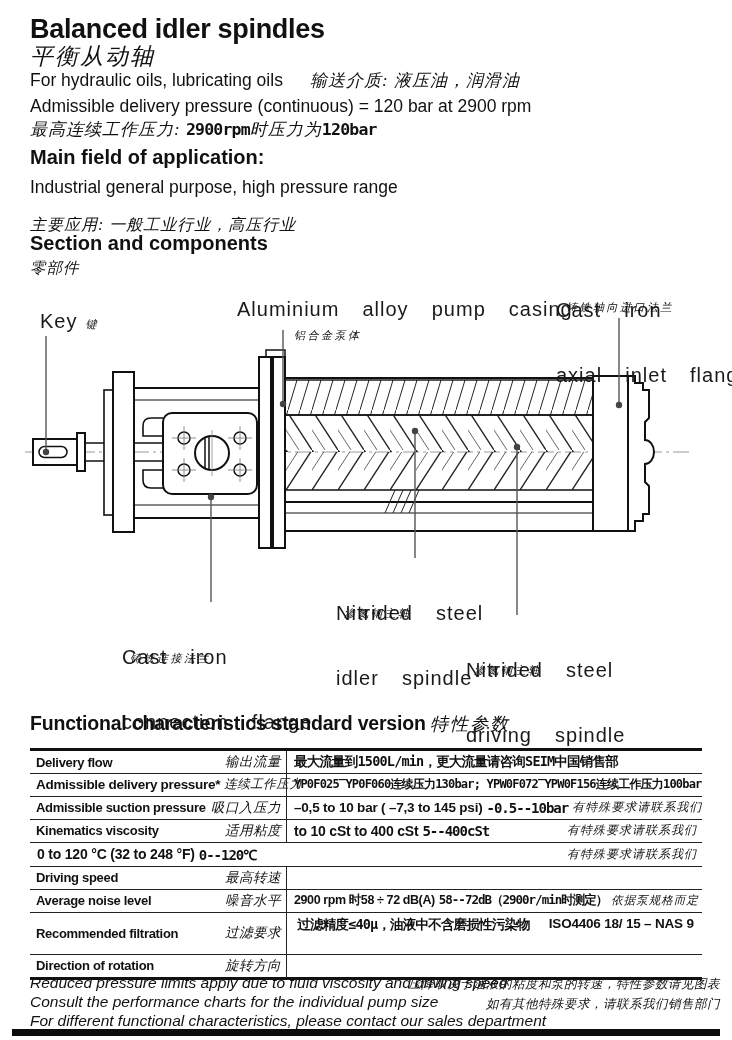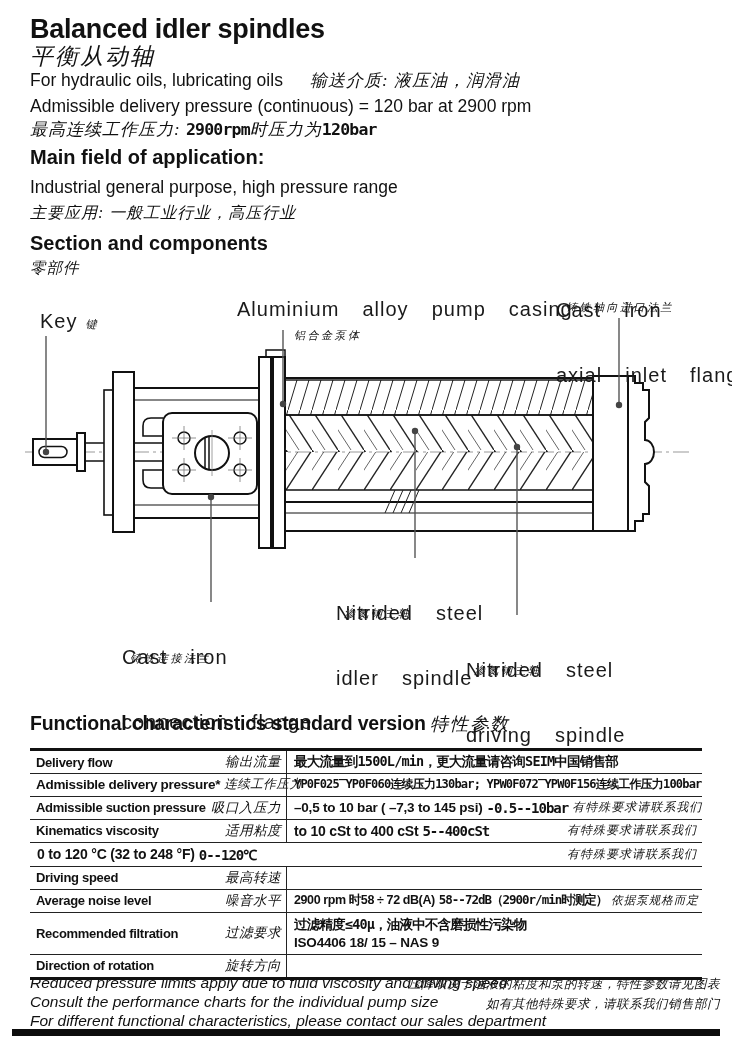--- a/index.html
+++ b/index.html
@@ -27,21 +27,21 @@
 
   
   .spec-table { position:absolute; left:30px; top:748px; width:672px;
     border-top:3.5px solid #111; border-bottom:3.5px solid #111; }
   .spec-row { display:flex; align-items:stretch; border-top:1.6px solid #222; }
   .spec-row.first { border-top:none; }
   .cell-l { width:257px; min-width:257px; border-right:1.6px solid #222;
     display:flex; justify-content:space-between; align-items:center;
     padding:2px 5px 2px 6px; min-height:21.5px; gap:4px; }
   .cell-r { flex:1; display:flex; align-items:center; padding:2px 5px 2px 7px; gap:4px; white-space:nowrap; }
-  .cell-r.col { flex-direction:column; align-items:flex-start; justify-content:center; gap:1px; padding-top:3px; padding-bottom:3px; }
+  .cell-r.col { align-items:flex-start; justify-content:center; gap:19px; padding-top:3px; padding-bottom:3px; }
   .lbl-en { font-weight:bold; font-size:13px; letter-spacing:-0.3px; white-space:nowrap; }
   .lbl-zh { font-size:13.5px; letter-spacing:0.5px; white-space:nowrap; }
   .v-bold { font-weight:bold; font-size:13.5px; letter-spacing:-0.2px; }
   .v-mix  { font-family:"DejaVu Sans Mono", monospace; font-weight:bold; font-size:13.5px; letter-spacing:-0.8px; }
   .v-mix-sm { font-family:"DejaVu Sans Mono", monospace; font-weight:bold; font-size:12px; letter-spacing:-0.8px; }
   .v-tech { font-family:"DejaVu Sans Mono", monospace; font-weight:bold; font-size:14px; letter-spacing:-1px; }
   .v-note { margin-left:auto; font-size:12px; letter-spacing:1px; }
   .sp-between { justify-content:space-between; }
   .ml-auto { margin-left:auto; }
   .tight { font-size:12.5px; letter-spacing:-0.4px; }
@@ -60,21 +60,21 @@
 <div class="abs body-en" style="left:30px; top:70px">For hydraulic oils, lubricating oils</div>
 <div class="abs zh zh-med" style="left:310px; top:69px">输送介质: 液压油，润滑油</div>
 
 <div class="abs body-en" style="left:30px; top:96px">Admissible delivery pressure (continuous) = 120 bar at 2900 rpm</div>
 <div class="abs" style="left:30px; top:118px; font-size:17px">
   <span class="zh zh-med">最高连续工作压力: </span><span class="tech" style="font-size:16.5px">2900rpm</span><span class="zh zh-med">时压力为</span><span class="tech" style="font-size:16.5px">120bar</span>
 </div>
 
 <div class="abs h2" style="left:30px; top:146px">Main field of application:</div>
 <div class="abs body-en" style="left:30px; top:177px">Industrial general purpose, high pressure range</div>
-<div class="abs zh zh-sm" style="left:30px; top:203px">主要应用: 一般工业行业，高压行业</div>
+<div class="abs zh zh-sm" style="left:30px; top:215px">主要应用: 一般工业行业，高压行业</div>
 
 <div class="abs h2" style="left:30px; top:232px">Section and components</div>
 <div class="abs zh" style="left:30px; top:258px; font-size:15.5px; letter-spacing:1px">零部件</div>
 
 <svg class="abs" style="left:0; top:250px" width="732" height="455" viewBox="0 0 732 455">
   <defs>
     <pattern id="hatchA" width="12" height="40" patternUnits="userSpaceOnUse">
       <line x1="12" y1="0" x2="0" y2="40" stroke="#222" stroke-width="1"></line>
     </pattern>
     <pattern id="thrUp" width="26" height="40" patternUnits="userSpaceOnUse">

